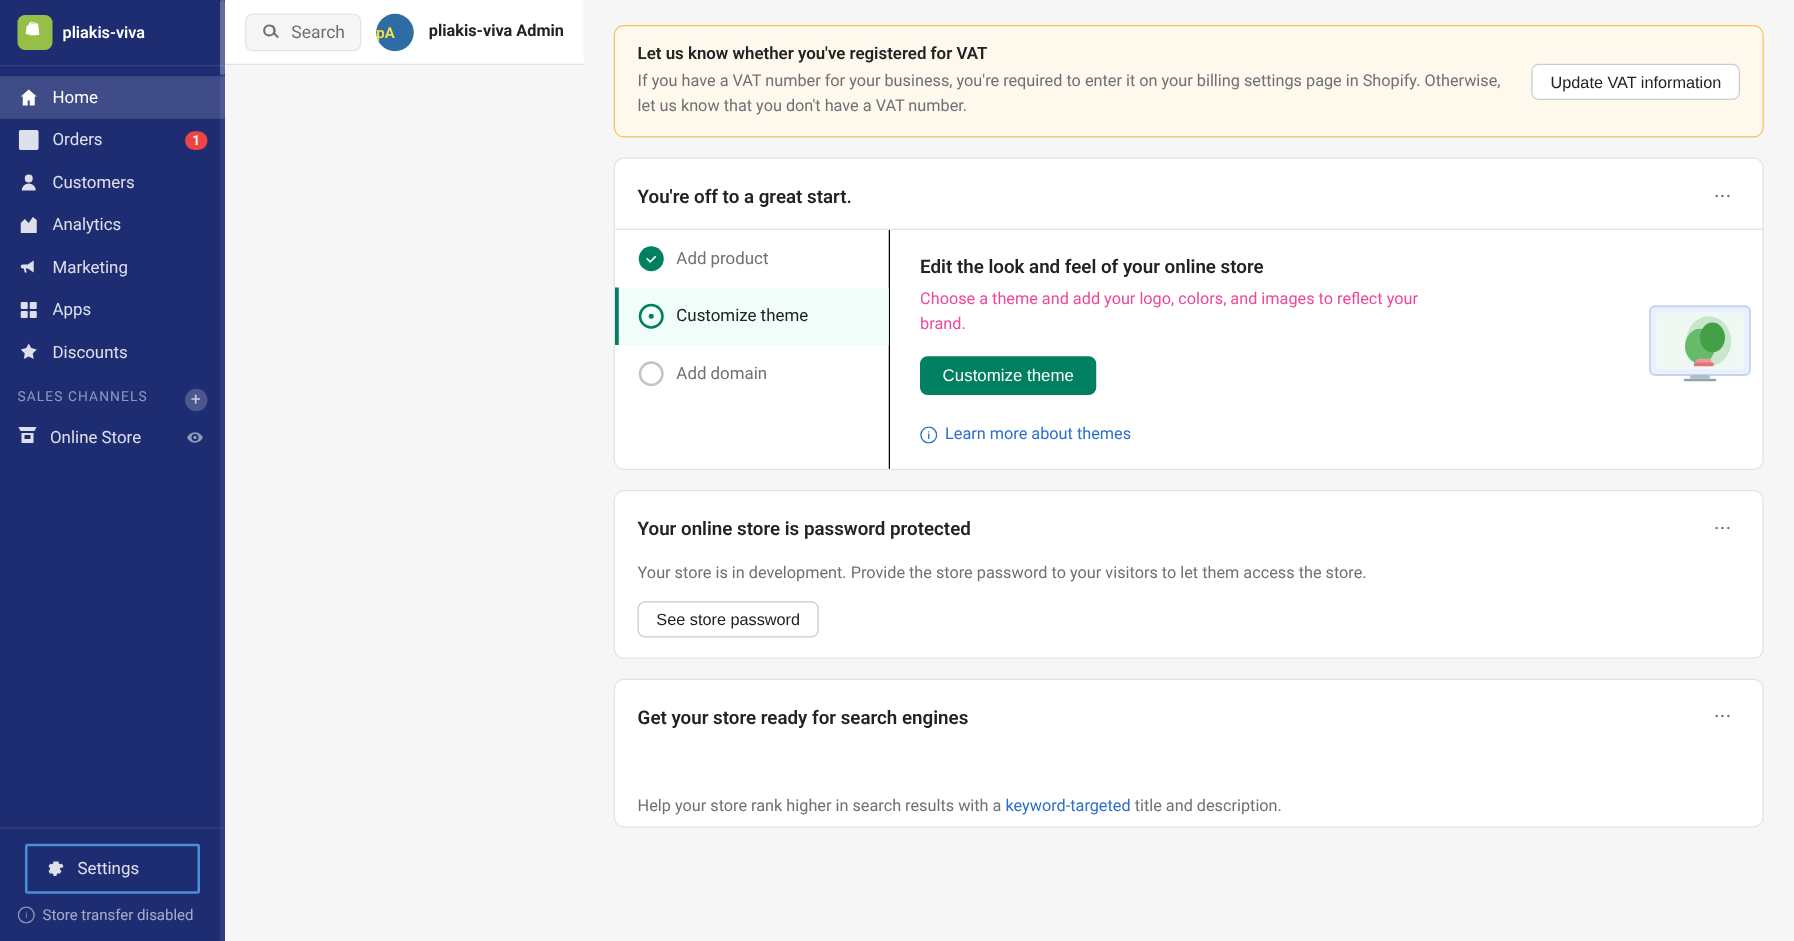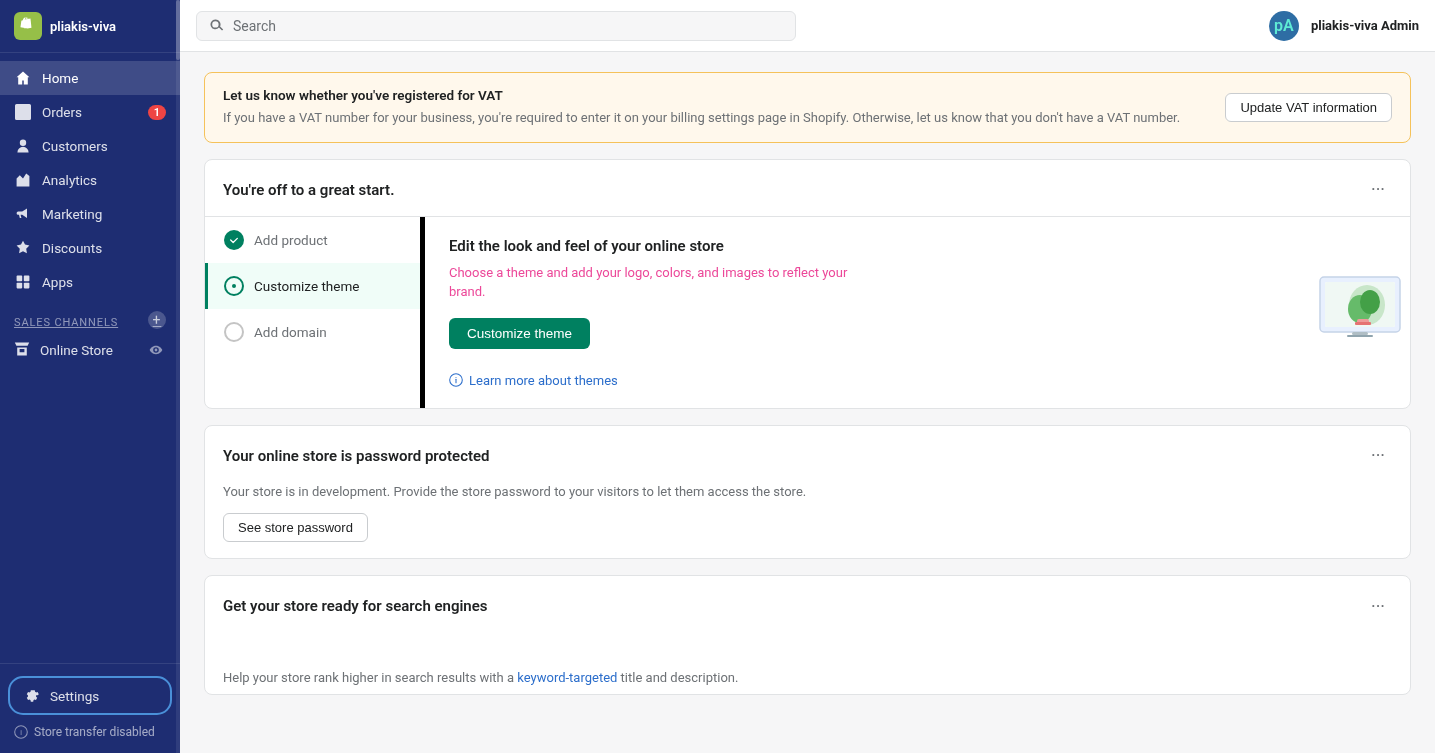--- a/index.html
+++ b/index.html
@@ -75,23 +75,22 @@
       font-weight: 600;
     }
 
     .sidebar-section-label {
       font-size: 11px;
       text-transform: uppercase;
       letter-spacing: 0.08em;
       color: rgba(255,255,255,0.5);
       padding: 12px 14px 4px;
       display: flex;
-      align-items: flex-end;
+      align-items: flex-start;
       justify-content: space-between;
-      text-decoration: underline;
     }
     .sidebar-section-label .add-btn {
       width: 18px; height: 18px;
       background: rgba(255,255,255,0.2);
       border-radius: 50%;
       display: flex; align-items: center; justify-content: center;
       font-size: 14px; cursor: pointer; color: rgba(255,255,255,0.7);
     }
 
     .online-store-item {
@@ -113,22 +112,22 @@
       border-top: 1px solid rgba(255,255,255,0.1);
       padding: 8px 0;
     }
     .settings-item {
       display: flex; align-items: center; gap: 10px;
       padding: 8px 14px;
       color: rgba(255,255,255,0.85);
       font-size: 13.5px;
       cursor: pointer;
       border: 2px solid #4a90d9;
-      margin: 4px 8px;
-      border-radius: 15px;
+      margin: 4px 20px;
+      border-radius: 2px;
     }
     .store-transfer {
       display: flex; align-items: center; gap: 6px;
       padding: 6px 14px;
       font-size: 12px;
       color: rgba(255,255,255,0.6);
     }
 
     
     .sidebar-scrollbar {
@@ -143,21 +142,21 @@
       width: 4px;
       height: 60px;
       background: rgba(255,255,255,0.25);
       border-radius: 2px;
     }
 
     
     .main-area {
       flex: 1;
       display: flex;
-      flex-direction: column;
+      flex-direction: row;
       overflow: hidden;
     }
 
     
     .topbar {
       height: 52px;
       background: #fff;
       border-bottom: 1px solid #e1e3e5;
       display: flex;
       align-items: center;
@@ -180,22 +179,22 @@
     .topbar-right {
       margin-left: auto;
       display: flex;
       align-items: center;
       gap: 12px;
     }
     .avatar {
       width: 30px; height: 30px;
       background: #2e6da4;
       border-radius: 50%;
-      display: flex; align-items: center; justify-content: center;
-      color: #5eead4; font-size: 16px; font-weight: 600;
+      display: flex; align-items: center; 
+      color: #fde047; font-size: 12px; font-weight: 600;
     }
     .admin-name { font-size: 13px; color: #202223; font-weight: bold; }
 
     
     .content {
       flex: 1;
       overflow-y: auto;
       padding: 20px 24px;
       background: #f6f6f7;
     }
@@ -254,21 +253,21 @@
     }
 
     
     .setup-body {
       display: flex;
       border-top: 1px solid #e1e3e5;
     }
     .setup-steps {
       width: 220px;
       min-width: 220px;
-      border-right: 5px solid #000000;
+      border-right: 1px solid #000000;
     }
     .step-item {
       display: flex;
       align-items: center;
       gap: 10px;
       padding: 13px 16px;
       cursor: pointer;
       font-size: 13.5px;
       color: #6d7175;
       border-left: 3px solid transparent;
@@ -391,35 +390,35 @@
       <span class="icon">
         <svg viewBox="0 0 20 20" fill="currentColor">
             <path d="M15 3l-6 4H4a2 2 0 000 4h1l1 4h2l-1-4h2l6 4V3z"></path>
           </svg>
       </span>
       <span>Marketing</span>
     </div>
     <div class="nav-item">
       <span class="icon">
         <svg viewBox="0 0 20 20" fill="currentColor">
-            <path d="M10 1l2.5 4.5L18 7l-4 4 .9 5.5L10 14l-4.9 2.5.9-5.5L2 7l5.5-1.5L10 1z"></path>
-          </svg>
-      </span>
-      <span>Discounts</span>
-    </div>
-    <div class="nav-item">
-      <span class="icon">
-        <svg viewBox="0 0 20 20" fill="currentColor">
             <rect x="2" y="2" width="7" height="7" rx="1"></rect>
             <rect x="11" y="2" width="7" height="7" rx="1"></rect>
             <rect x="2" y="11" width="7" height="7" rx="1"></rect>
             <rect x="11" y="11" width="7" height="7" rx="1"></rect>
           </svg>
       </span>
       <span>Apps</span>
+    </div>
+    <div class="nav-item">
+      <span class="icon">
+        <svg viewBox="0 0 20 20" fill="currentColor">
+            <path d="M10 1l2.5 4.5L18 7l-4 4 .9 5.5L10 14l-4.9 2.5.9-5.5L2 7l5.5-1.5L10 1z"></path>
+          </svg>
+      </span>
+      <span>Discounts</span>
     </div>
 
     <div class="sidebar-section-label">
       <span>SALES CHANNELS</span>
       <div class="add-btn">+</div>
     </div>
 
     <div class="online-store-item">
       <span class="icon">
         <svg viewBox="0 0 20 20" fill="currentColor" width="16" height="16">

